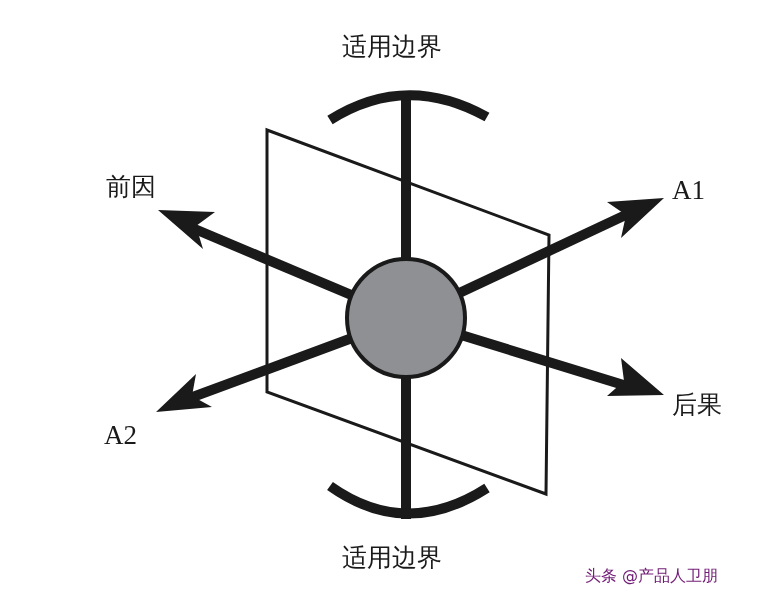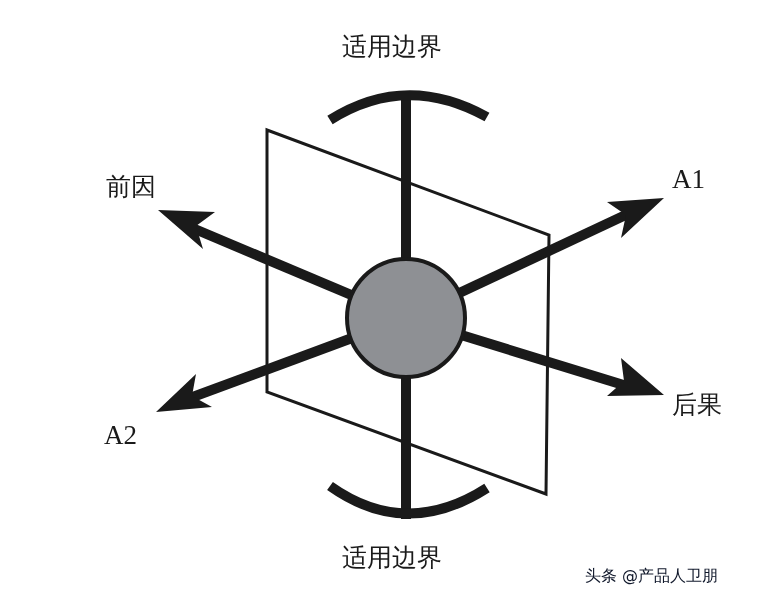--- a/index.html
+++ b/index.html
@@ -12,21 +12,21 @@
     font-size: 25px;
     line-height: 1;
     white-space: nowrap;
     text-align: center;
   }
   .lbl-latin { font-family: "Liberation Serif", "DejaVu Serif", serif; font-size: 27px; }
   .watermark {
     position: absolute;
     font-family: "DejaVu Sans", "Liberation Sans", sans-serif;
     font-size: 16px;
-    color: #0f172a;
+    color: #701a75;
     white-space: nowrap;
     text-shadow: 0 0 1px #ffffff;
   }
 </style>
 </head>
 <body>
 
 <svg id="canvas" width="757" height="599" viewBox="0 0 757 599" xmlns="http://www.w3.org/2000/svg">
   <defs>
     <marker id="ah" markerWidth="10" markerHeight="10" refX="2" refY="5" orient="auto" markerUnits="userSpaceOnUse"></marker>
@@ -60,21 +60,21 @@
     <polygon points="156,412 196,374 192,396 212,407" fill="#1a1a1a"></polygon>
   </g>
 
   <circle cx="406" cy="318" r="59" fill="#8e9094" stroke="#1a1a1a" stroke-width="4"></circle>
 </svg>
 
 <div class="lbl" style="left:342px; top:34px;">适用边界</div>
 
 <div class="lbl" style="left:106px; top:174px;font-family:Liberation Serif, serif;">前因</div>
 
-<div class="lbl lbl-latin" style="left:672px; top:166px;">A1</div>
+<div class="lbl lbl-latin" style="left:672px; top:177px;">A1</div>
 
 <div class="lbl" style="left:672px; top:392px;">后果</div>
 
 <div class="lbl lbl-latin" style="left:104px; top:422px;">A2</div>
 
 <div class="lbl" style="left:342px; top:545px;">适用边界</div>
 
 <div class="watermark" style="left:585px; top:566px;">头条 @产品人卫朋</div>
 
 </body></html>

